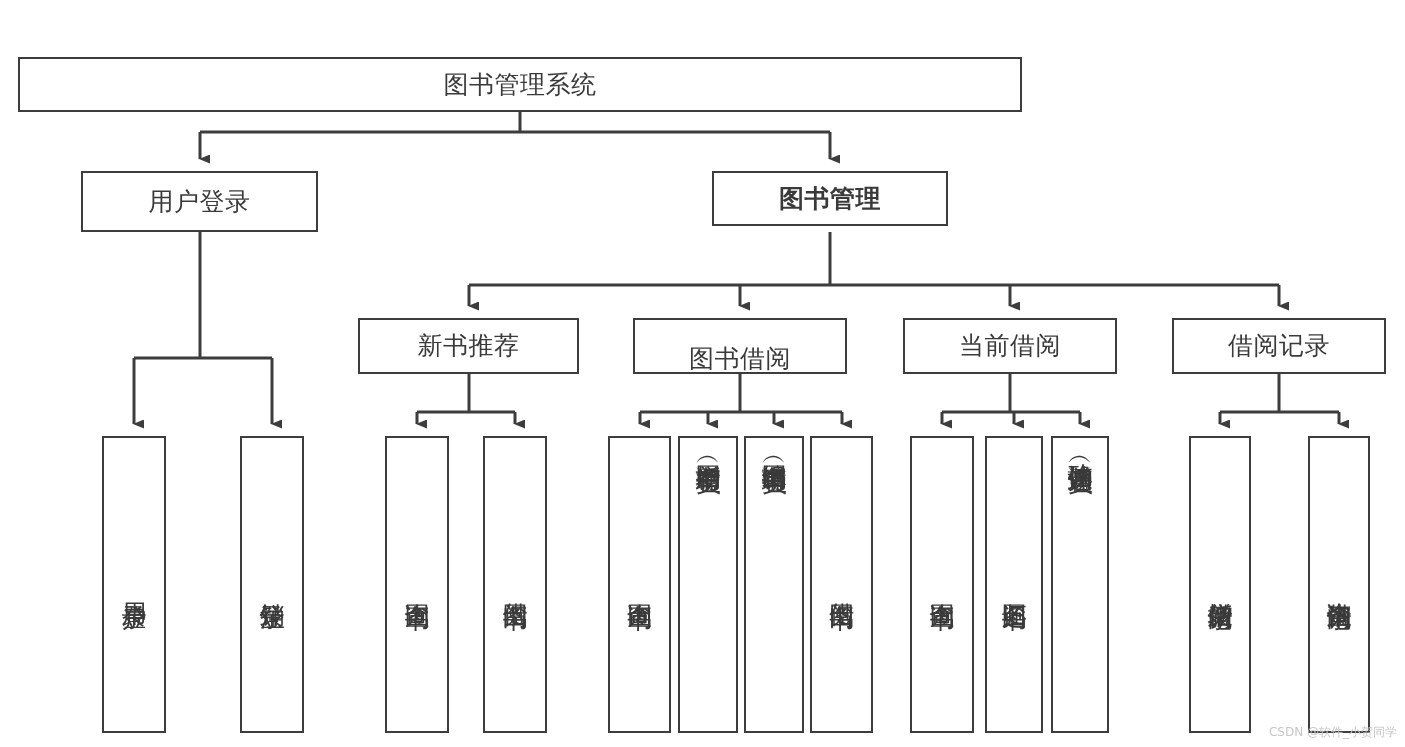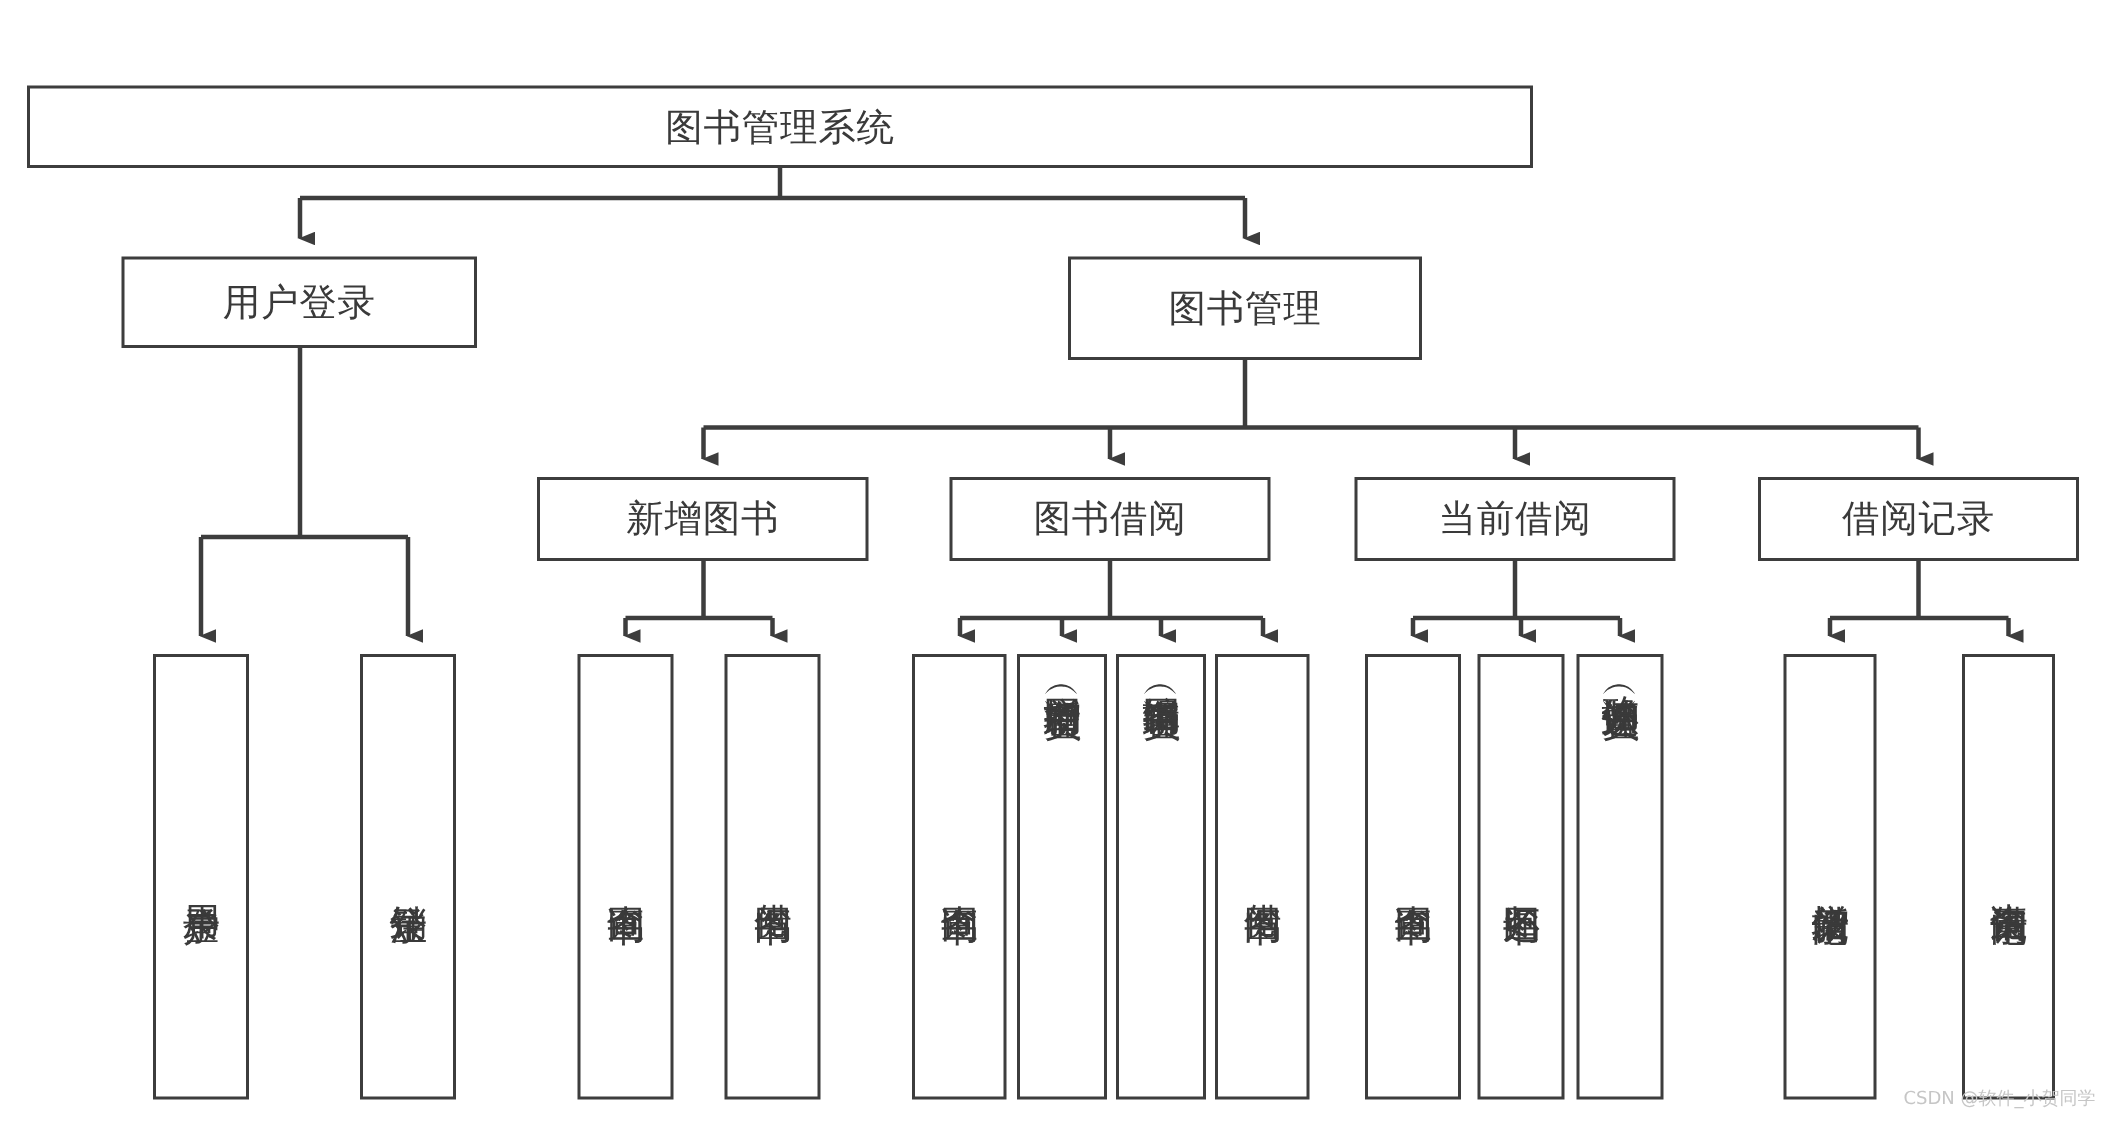--- a/index.html
+++ b/index.html
@@ -118,28 +118,28 @@
       </g>
   </svg>
 
   <div class="node node-h" style="left: 18px; top: 13px; width: 1004px; height: 55px; margin-top: 44px;">
     <span class="node-label">图书管理系统</span>
   </div>
 
   <div class="node node-h" style="left: 81px; top: 171px; width: 237px; height: 61px;">
     <span class="node-label">用户登录</span>
   </div>
-  <div class="node node-h" style="left: 712px; top: 171px; width: 236px; height: 69px;">
+  <div class="node node-h" style="left: 712px; top: 171px; width: 236px; height: 55px; font-weight: bold;">
     <span class="node-label">图书管理</span>
   </div>
 
   <div class="node node-h" style="left: 358px; top: 318px; width: 221px; height: 56px;">
-    <span class="node-label">新增图书</span>
+    <span class="node-label">新书推荐</span>
   </div>
-  <div class="node node-h" style="left: 633px; top: 318px; width: 214px; height: 56px;">
+  <div class="node node-h" style="left: 633px; top: 318px; width: 214px; height: 56px; align-items: flex-end;">
     <span class="node-label">图书借阅</span>
   </div>
   <div class="node node-h" style="left: 903px; top: 318px; width: 214px; height: 56px;">
     <span class="node-label">当前借阅</span>
   </div>
   <div class="node node-h" style="left: 1172px; top: 318px; width: 214px; height: 56px;">
     <span class="node-label">借阅记录</span>
   </div>
 
   <div class="node node-v vcenter" style="left: 102px; top: 436px; width: 64px; height: 297px;">

